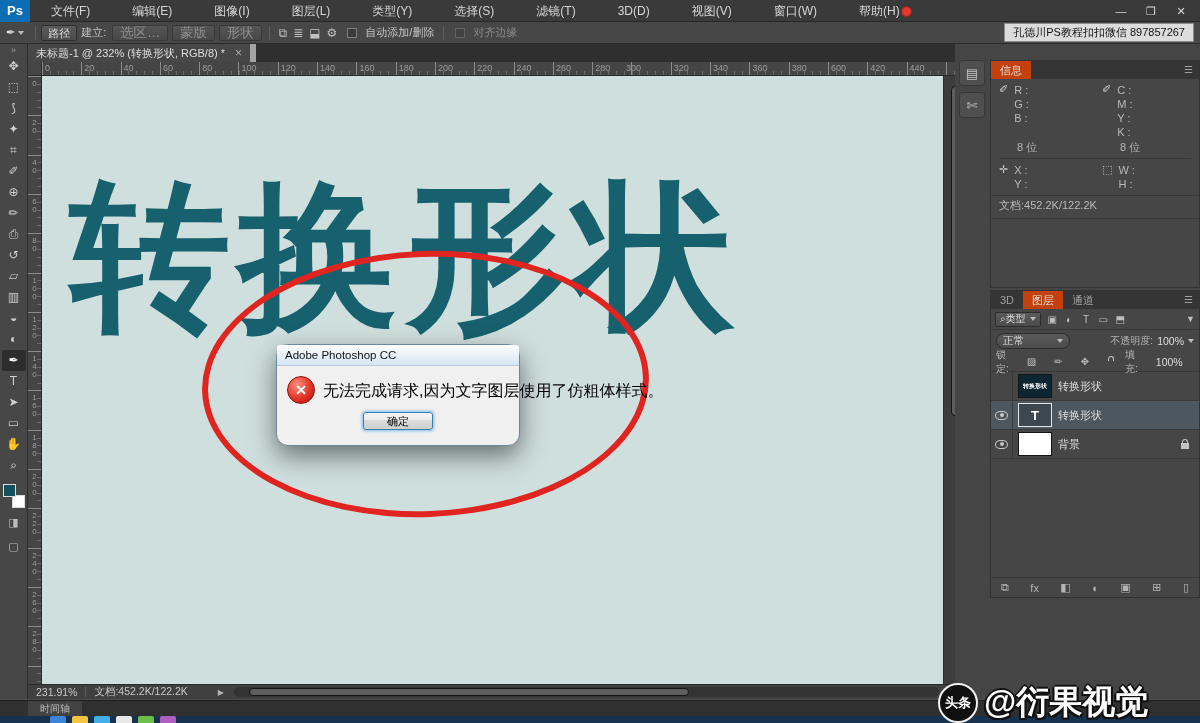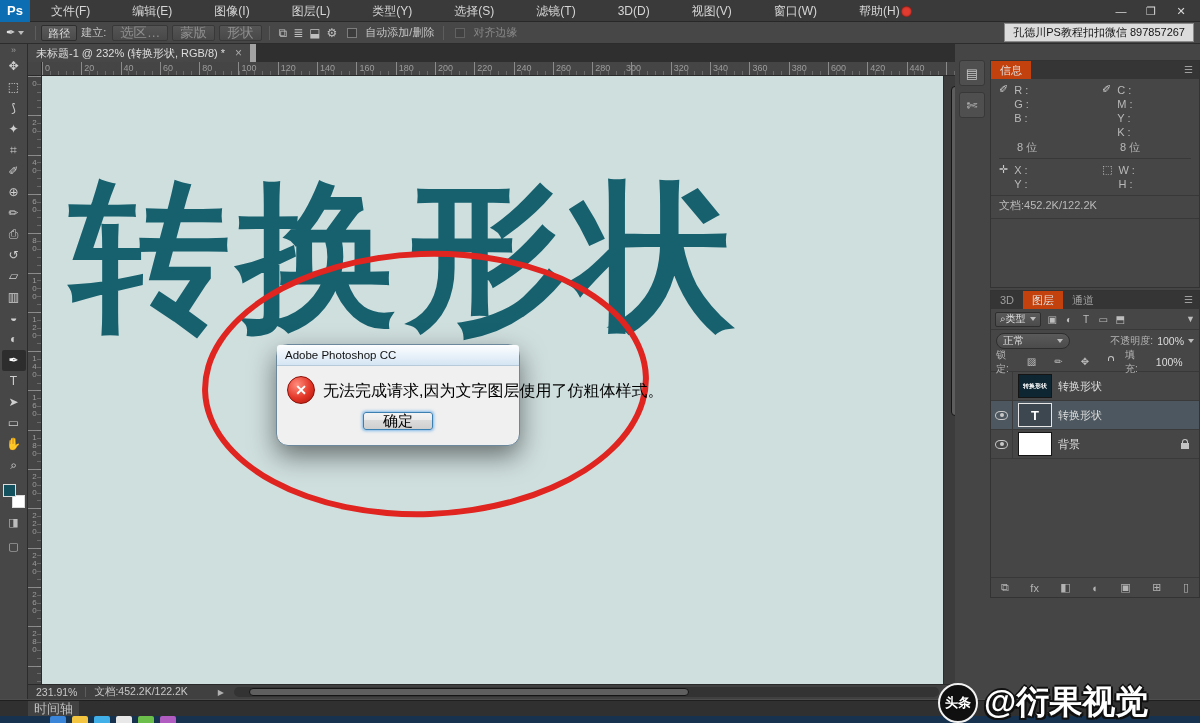--- a/index.html
+++ b/index.html
@@ -92,21 +92,21 @@
   .dialog-title { height:21px; background:linear-gradient(#fdfeff,#e9f2fa 50%,#d5e5f3);
     border-bottom:1px solid #b7cada; border-radius:3px 3px 0 0; color:#111; font-size:11.5px;
     line-height:21px; padding-left:8px; }
   .dialog-body { padding:10px 10px 0 10px; display:flex; align-items:flex-start; gap:8px; }
   .err-icon { width:28px; height:28px; border-radius:50%; flex:0 0 28px;
     background:radial-gradient(circle at 35% 30%, #ff8d7d, #e23527 55%, #a81208);
     border:1px solid #8c0e06; color:#fff; font-weight:bold; font-size:14px;
     display:flex; align-items:center; justify-content:center; }
   .dialog-msg { font-size:16px; color:#000; line-height:30px; white-space:nowrap; }
   .dialog-btnrow { display:flex; justify-content:center; margin-top:6px; }
-  .ok-btn { width:70px; height:18px; font-size:15px; color:#000; text-align:center; line-height:16px;
+  .ok-btn { width:70px; height:18px; font-size:11px; color:#000; text-align:center; line-height:16px;
     background:linear-gradient(#f4f4f4,#ebebeb 45%,#dcdcdc 46%,#cfcfcf);
     border:1px solid #3c7fb1; border-radius:3px; box-shadow:0 0 3px 1px rgba(90,165,230,.75); }
   
   .statusbar { position:absolute; top:684px; left:28px; width:927px; height:15px; background:#404040;
     border-top:1px solid #2a2a2a; display:flex; align-items:center; font-size:10.5px; color:#c7c7c7; }
   .statusbar .zoom { margin-left:8px; }
   .statusbar .sep { width:1px; height:10px; background:#5d5d5d; margin:0 8px; }
   .flyout { margin-left:30px; font-size:8px; color:#b0b0b0; }
   .h-scroll { position:relative; flex:1; height:10px; margin:0 16px 0 10px; background:#333; border-radius:5px; }
   .h-scroll .thumb { position:absolute; left:10px; top:1px; width:440px; height:8px; background:#5f5f5f; border-radius:4px; }
@@ -161,22 +161,22 @@
   .thumb.art { background:#0e2631; color:#fff; font-size:6px; letter-spacing:0; font-weight:bold; }
   .thumb.text { color:#fff; font-size:13px; font-weight:bold; }
   .thumb.white { background:#fff; }
   .lname { font-size:11px; color:#dcdcdc; white-space:nowrap; }
   .row-lock { margin-left:auto; margin-right:10px; }
   .layer-bottom { position:absolute; bottom:0; left:0; right:0; height:20px; border-top:1px solid #383838;
     display:flex; align-items:center; justify-content:space-between; padding:0 10px; }
   .lbi { font-size:11px; color:#b3b3b3; }
   
   .timeline { position:absolute; top:700px; left:0; width:1200px; height:16px; background:#303030; border-top:1px solid #1f1f1f; }
-  .tl-tab { display:inline-block; height:16px; line-height:16px; padding:0 6px; margin-left:28px;
-    background:#424242; color:#bdbdbd; font-size:13px; }
+  .tl-tab { display:inline-block; height:16px; line-height:16px; padding:0 12px; margin-left:28px;
+    background:#424242; color:#bdbdbd; font-size:10px; }
   .taskbar { position:absolute; top:716px; left:0; width:1200px; height:7px; background:#16324f;
     display:flex; align-items:flex-start; gap:6px; padding-left:50px; }
   .tb-icon { width:16px; height:7px; border-radius:2px 2px 0 0; margin-top:0; }
   
   .watermark { position:absolute; left:938px; top:680px; z-index:60; display:flex; align-items:center; gap:6px; }
   .wm-badge { width:40px; height:40px; border-radius:50%; background:#101010; border:2px solid #f2f2f2;
     color:#fff; font-size:13px; font-weight:bold; display:flex; align-items:center; justify-content:center;
     text-shadow:0 0 2px #000; }
   .wm-text { font-size:33px; font-weight:bold; color:#fff;
     text-shadow:-2px 0 0 #111, 2px 0 0 #111, 0 -2px 0 #111, 0 2px 0 #111, 2px 2px 0 #111, -2px 2px 0 #111; }

